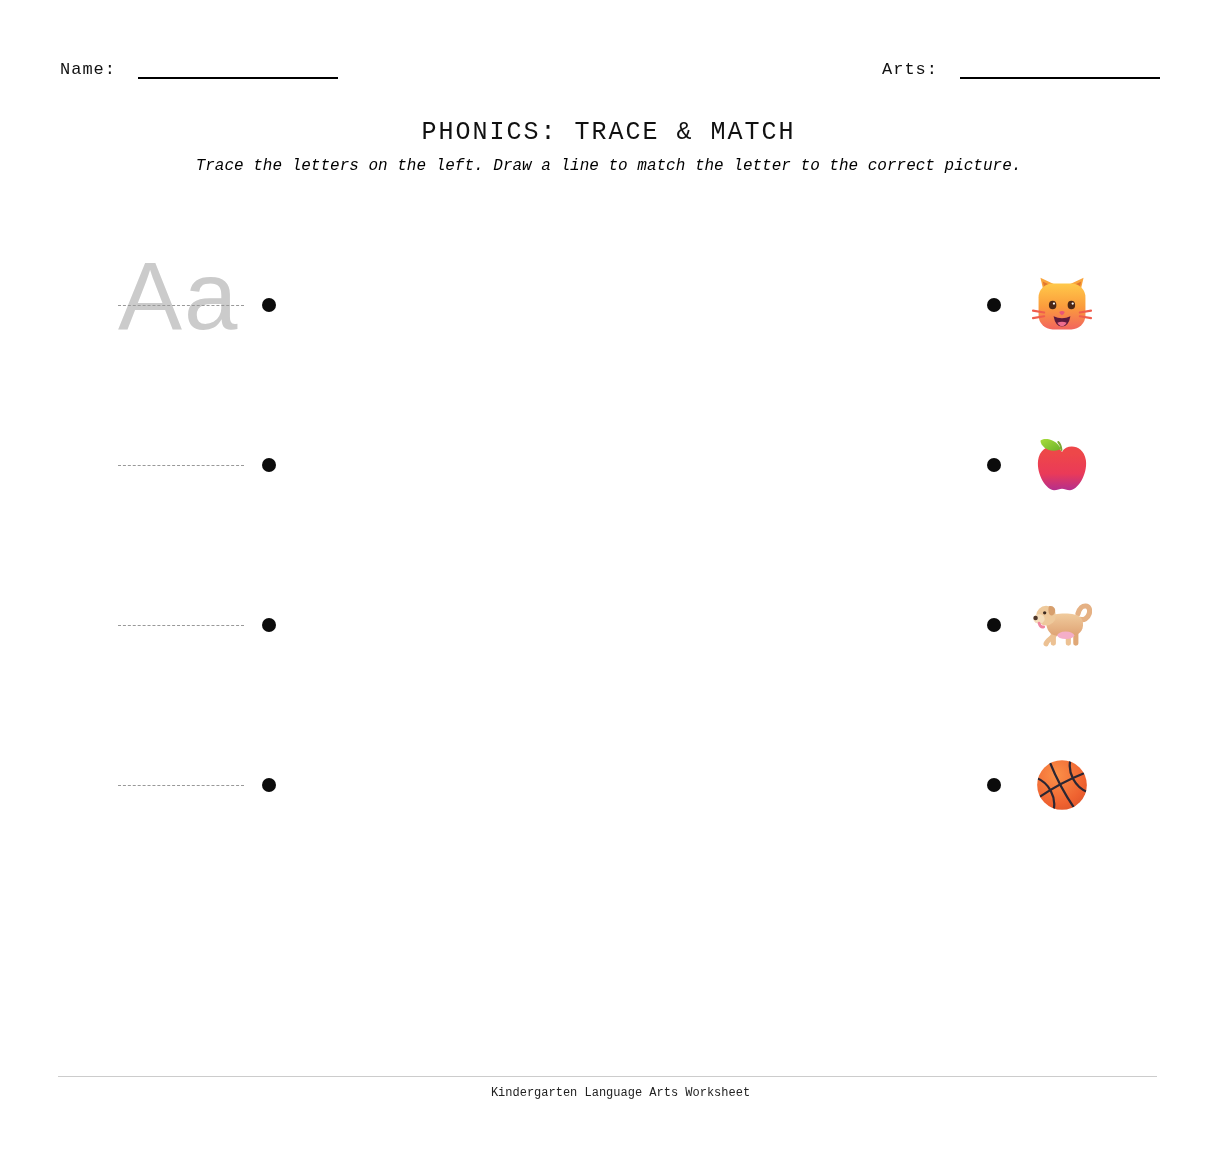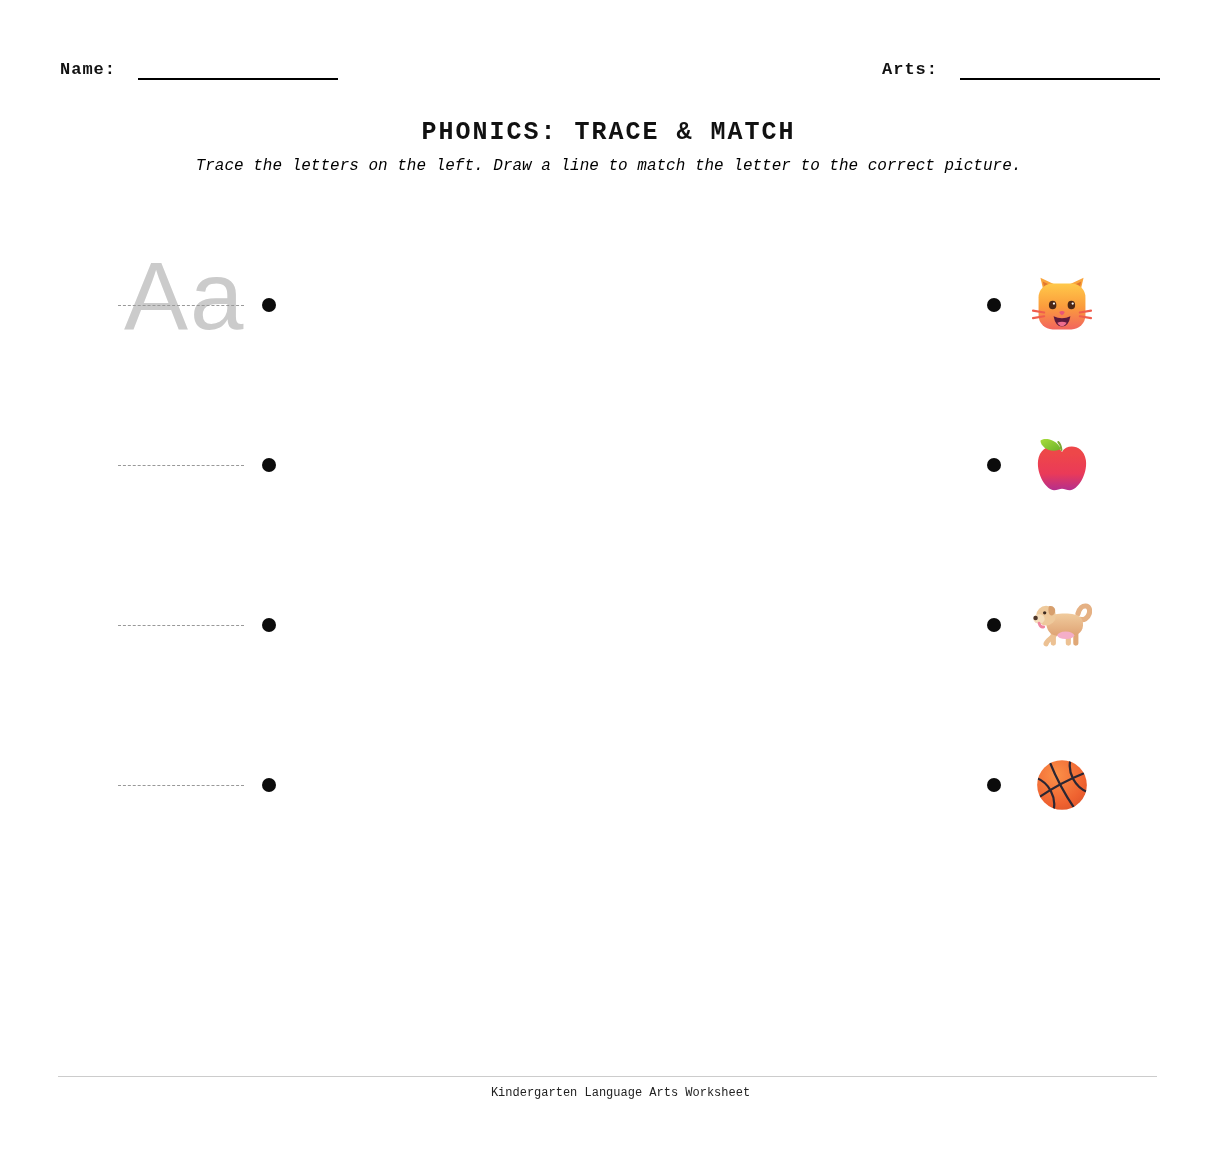--- a/index.html
+++ b/index.html
@@ -8,39 +8,39 @@
 
   .sheet {
     position: relative;
     width: 1217px;
     height: 1160px;
     background: #ffffff;
     overflow: hidden;
   }
 
   
-  .field { position: absolute; top: 60px; display: flex; align-items: flex-end; font-weight: bold; }
+  .field { position: absolute; top: 60px; display: flex; align-items: center; }
   .field-name { left: 60px; }
   .field-date { left: 882px; }
   .field-label { font-size: 17px; color: #111111; line-height: 20px; letter-spacing: 1px; }
   .fill-line {
     display: inline-block;
     width: 200px;
     height: 18px;
     border-bottom: 2px solid #000000;
     margin-left: 22px;
   }
 
   
   .title {
     position: absolute;
     top: 120px; left: 0; right: 0;
     text-align: center;
     font-size: 25px;
-    font-weight: bold;
+    font-weight: normal;
     letter-spacing: 2px;
     color: #111111;
     line-height: 26px;
   }
   .instructions {
     position: absolute;
     top: 157px; left: 0; right: 0;
     text-align: center;
     font-size: 16px;
     font-style: italic;
@@ -56,21 +56,20 @@
     position: absolute;
     left: 118px;
     top: 50%;
     transform: translateY(-59%);
     font-family: "Liberation Sans", "DejaVu Sans", sans-serif;
     font-size: 96px;
     line-height: 1;
     color: #cbcbcb;
     letter-spacing: 2px;
     white-space: nowrap;
-    margin-left: 6px;
   }
   .trace-guide {
     position: absolute;
     left: 118px;
     width: 126px;
     top: 50%;
     border-top: 1px dashed #999999;
   }
   .dot {
     position: absolute;

